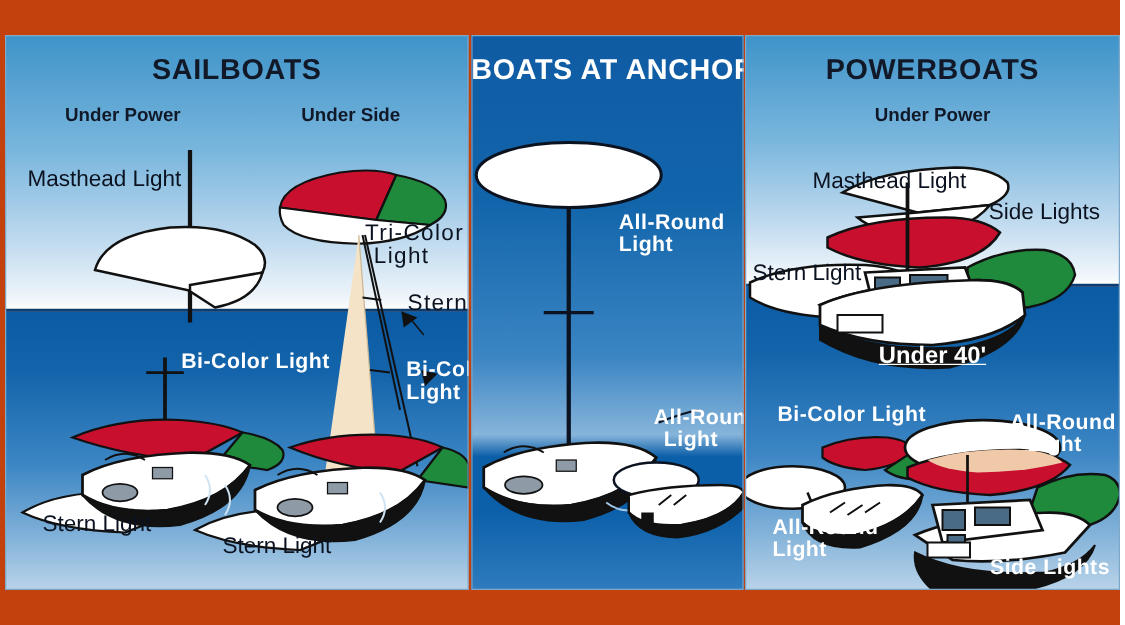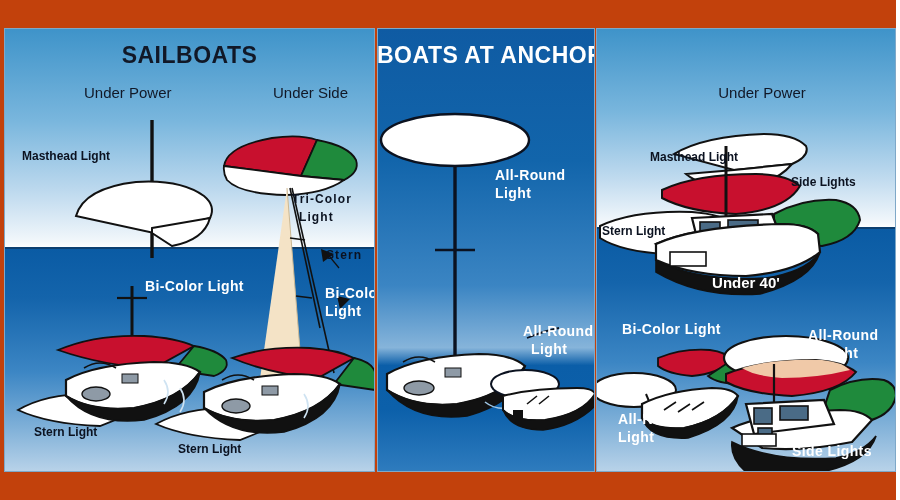--- a/index.html
+++ b/index.html
@@ -23,24 +23,24 @@
   
   #panel-anchor{left:377px;width:218px;
       background:linear-gradient(180deg,#0f5ba3 0%,#1265ab 30%,#3b85c3 58%,#86b4da 72%,#0b5ea8 76%,#0c60aa 86%,#2f7cbe 100%);}
 
   .panel-border{position:absolute;inset:0;border:1px solid #7fa8c8;pointer-events:none;}
 
   
   .ttl{position:absolute;font-weight:bold;letter-spacing:.5px;white-space:nowrap;}
   .hdr{font-size:23px;color:#111827;}
   .hdr-light{font-size:23px;color:#ffffff;}
-  .sub{font-size:15px;font-weight:normal;color:#111827;white-space:nowrap;position:absolute;margin-left:32px;}
-  .sub-light{font-size:15px;font-weight:bold;color:#ffffff;white-space:nowrap;position:absolute;}
-  .lbl{position:absolute;font-size:12px;font-weight:bold;color:#0b1220;white-space:nowrap;line-height:1.12;margin-top:17px;}
-  .lbl-light{position:absolute;font-size:14px;font-weight:bold;color:#ffffff;white-space:nowrap;line-height:1.12;
+  .sub{font-size:15px;font-weight:bold;color:#111827;white-space:nowrap;position:absolute;}
+  .sub-light{font-size:19px;font-weight:bold;color:#ffffff;white-space:nowrap;position:absolute;text-decoration:underline;}
+  .lbl{position:absolute;font-size:18px;font-weight:normal;color:#0b1220;white-space:nowrap;line-height:1.12;}
+  .lbl-light{position:absolute;font-size:17px;font-weight:bold;color:#ffffff;white-space:nowrap;line-height:1.12;
              letter-spacing:.4px;}
   .lbl-sp{letter-spacing:1.1px;}
 
   svg{position:absolute;left:0;top:0;overflow:visible;}
 </style>
 </head>
 <body>
 
 <div id="stage">
 
@@ -233,20 +233,21 @@
         <path d="M136 400 Q172 384 244 382 Q266 382 276 392 L256 414 Q206 424 166 420 Z" fill="#ffffff" stroke="#111" stroke-width="2.2"></path>
         <path d="M150 376 L228 372 L238 396 L158 406 Z" fill="#ffffff" stroke="#111" stroke-width="2.2"></path>
         <rect x="158" y="380" width="18" height="16" fill="#4a6b86" stroke="#111" stroke-width="1.6"></rect>
         <rect x="184" y="378" width="28" height="14" fill="#4a6b86" stroke="#111" stroke-width="1.6"></rect>
         <rect x="162" y="400" width="14" height="14" fill="#4a6b86" stroke="#111" stroke-width="1.6"></rect>
         <path d="M136 414 Q176 434 240 430 Q268 424 280 408 Q272 434 226 444 L150 444 Q134 430 136 414 Z" fill="#111111" stroke="#111" stroke-width="1.6"></path>
         <rect x="146" y="406" width="34" height="12" fill="#ffffff" stroke="#111" stroke-width="1.6"></rect>
       </g>
     </svg>
 
+    <div class="ttl hdr" style="left:0;right:0;top:14px;text-align:center;">POWERBOATS</div>
     <div class="sub" style="left:0;right:0;top:56px;text-align:center;">Under Power</div>
 
     <div class="lbl" style="left:54px;top:106px;">Masthead Light</div>
     <div class="lbl" style="left:195px;top:131px;">Side Lights</div>
     <div class="lbl" style="left:6px;top:180px;">Stern Light</div>
 
     <div class="sub-light" style="left:0;right:0;top:246px;text-align:center;">Under 40'</div>
 
     <div class="lbl-light" style="left:26px;top:294px;">Bi-Color Light</div>
     <div class="lbl-light" style="left:212px;top:300px;">All-Round</div>

